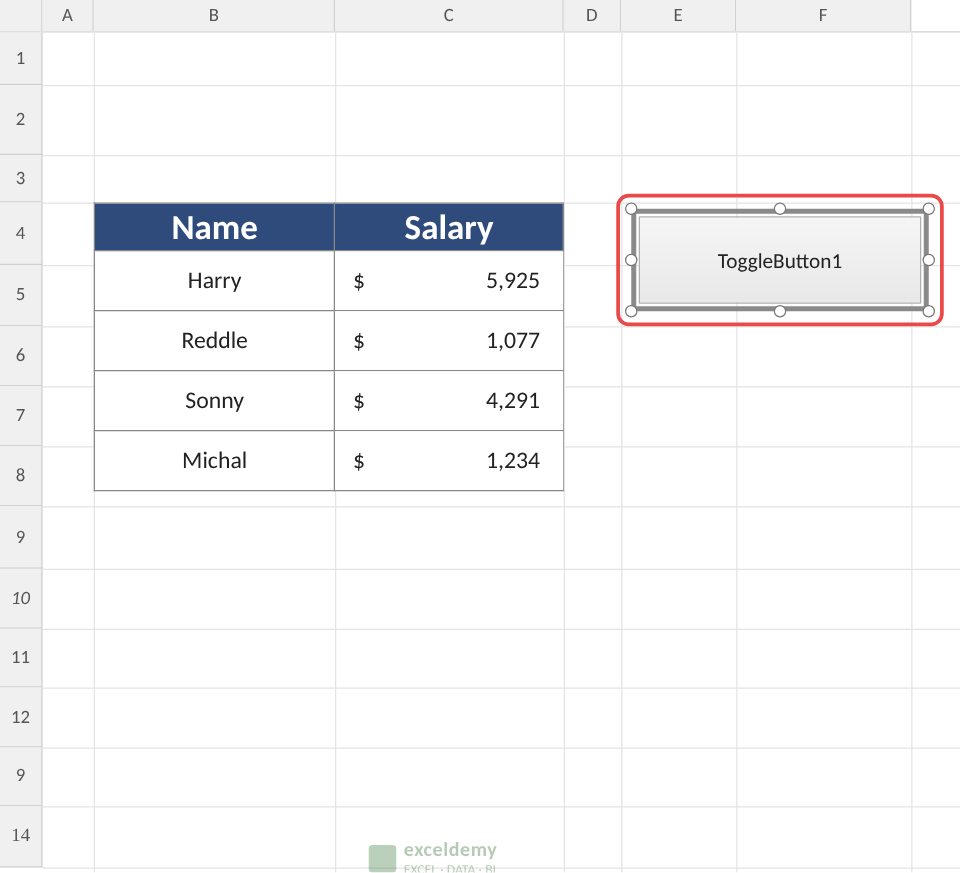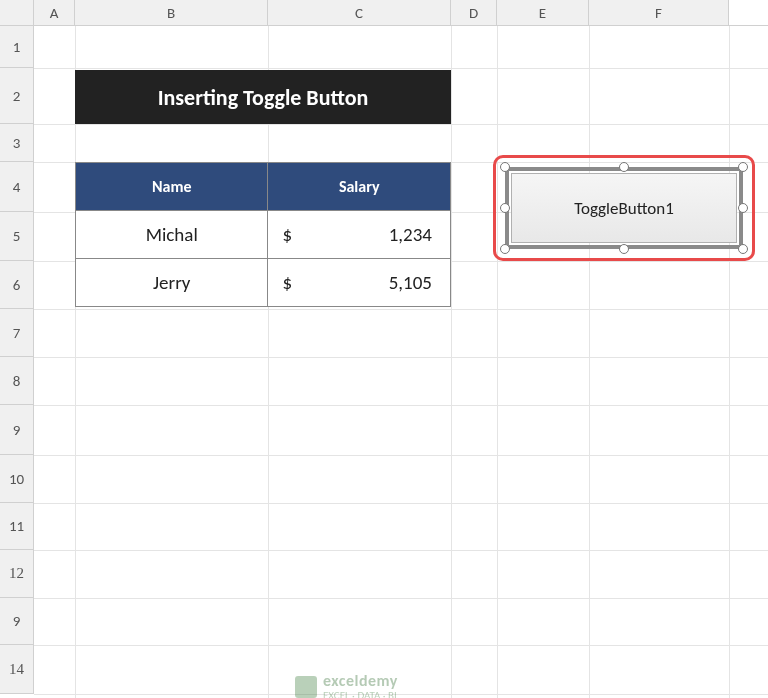--- a/index.html
+++ b/index.html
@@ -88,23 +88,23 @@
     .data-table {
       position: absolute;
       left: 75px;
       top: 162px;
       width: 376px;
       border-collapse: collapse;
     }
     .data-table th {
       background: #2f4b7c;
       color: #fff;
-      font-size: 16px;
+      font-size: 28px;
       font-weight: bold;
-      height: 48px;
+      height: 36px;
       border: 1px solid #888;
       text-align: center;
     }
     .data-table td {
       border: 1px solid #888;
       height: 48px;
       font-size: 19px;
       color: #222;
       text-align: center;
       background: #fff;
@@ -208,23 +208,23 @@
   <div class="row-headers" id="row-headers">
       <div class="row-header" style="height: 42px;">1</div>
       <div class="row-header" style="height: 56px;">2</div>
       <div class="row-header" style="height: 38px;">3</div>
       <div class="row-header" style="height: 50px;">4</div>
       <div class="row-header" style="height: 49px;">5</div>
       <div class="row-header" style="height: 48px;">6</div>
       <div class="row-header" style="height: 48px;">7</div>
       <div class="row-header" style="height: 48px;">8</div>
       <div class="row-header" style="height: 50px;">9</div>
-      <div class="row-header" style="height: 48px;">10</div>
+      <div class="row-header" style="height: 48px; font-style: italic;">10</div>
       <div class="row-header" style="height: 47px;">11</div>
-      <div class="row-header" style="height: 48px; font-family: Liberation Serif, serif;">12</div>
+      <div class="row-header" style="height: 48px;">12</div>
       <div class="row-header" style="height: 47px;">9</div>
       <div class="row-header" style="height: 49px; font-family: Liberation Serif, serif;">14</div>
     </div>
 
   <div class="gridlines" id="gridlines">
       <div class="vline" style="left: 41px;"></div>
       <div class="vline" style="left: 234px;"></div>
       <div class="vline" style="left: 417px;"></div>
       <div class="vline" style="left: 463px;"></div>
       <div class="vline" style="left: 555px;"></div>
@@ -238,37 +238,44 @@
       <div class="hline" style="top: 331px;"></div>
       <div class="hline" style="top: 379px;"></div>
       <div class="hline" style="top: 429px;"></div>
       <div class="hline" style="top: 477px;"></div>
       <div class="hline" style="top: 524px;"></div>
       <div class="hline" style="top: 572px;"></div>
       <div class="hline" style="top: 619px;"></div>
       <div class="hline" style="top: 668px;"></div>
     </div>
 
-  <div class="title-cell">Inserting Toggle Button</div>
 
   <table class="data-table">
     <thead>
       <tr>
         <th class="name-col">Name</th>
         <th class="salary-col">Salary</th>
       </tr>
     </thead>
     <tbody id="tbody">
         <tr>
+          <td class="name-col">Harry</td>
+          <td class="salary-col salary-cell"><span class="dollar">$</span>5,925</td>
+        </tr>
+        <tr>
+          <td class="name-col">Reddle</td>
+          <td class="salary-col salary-cell"><span class="dollar">$</span>1,077</td>
+        </tr>
+        <tr>
+          <td class="name-col">Sonny</td>
+          <td class="salary-col salary-cell"><span class="dollar">$</span>4,291</td>
+        </tr>
+        <tr>
           <td class="name-col">Michal</td>
           <td class="salary-col salary-cell"><span class="dollar">$</span>1,234</td>
-        </tr>
-        <tr>
-          <td class="name-col">Jerry</td>
-          <td class="salary-col salary-cell"><span class="dollar">$</span>5,105</td>
         </tr>
       </tbody>
   </table>
 
   <div class="toggle-wrap">
     <div class="toggle-sel">
       <div class="toggle-sel-border"></div>
       <div class="toggle-button">ToggleButton1</div>
       <div class="handle h-tl"></div>
       <div class="handle h-tm"></div>

